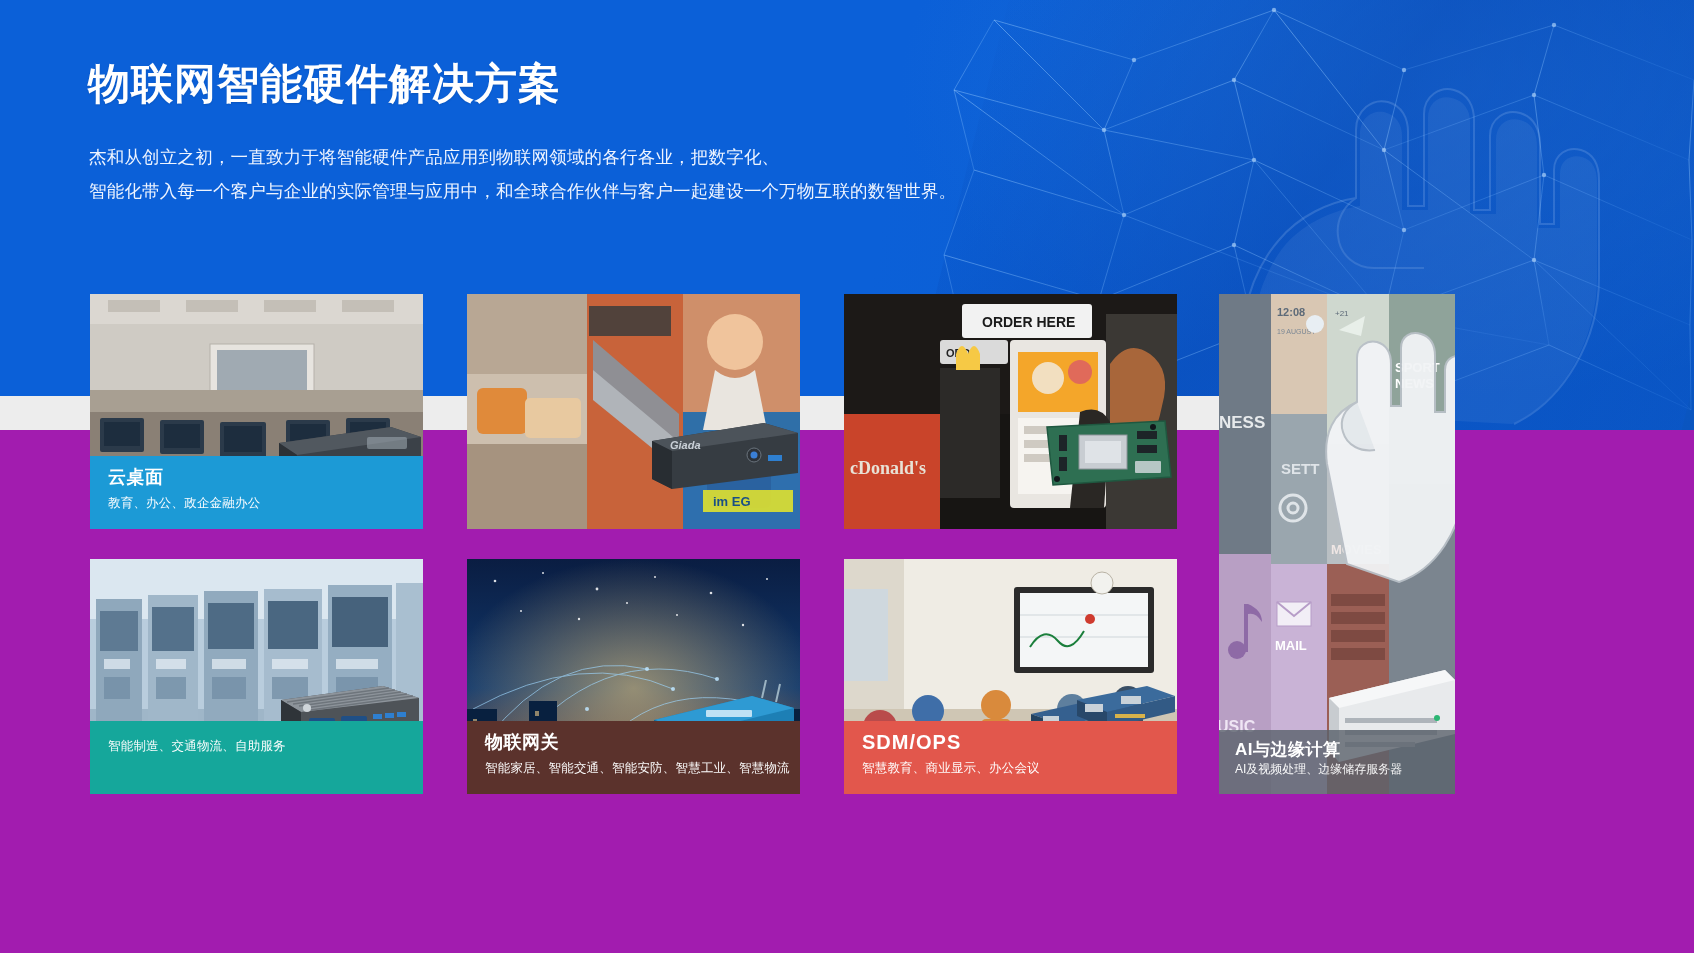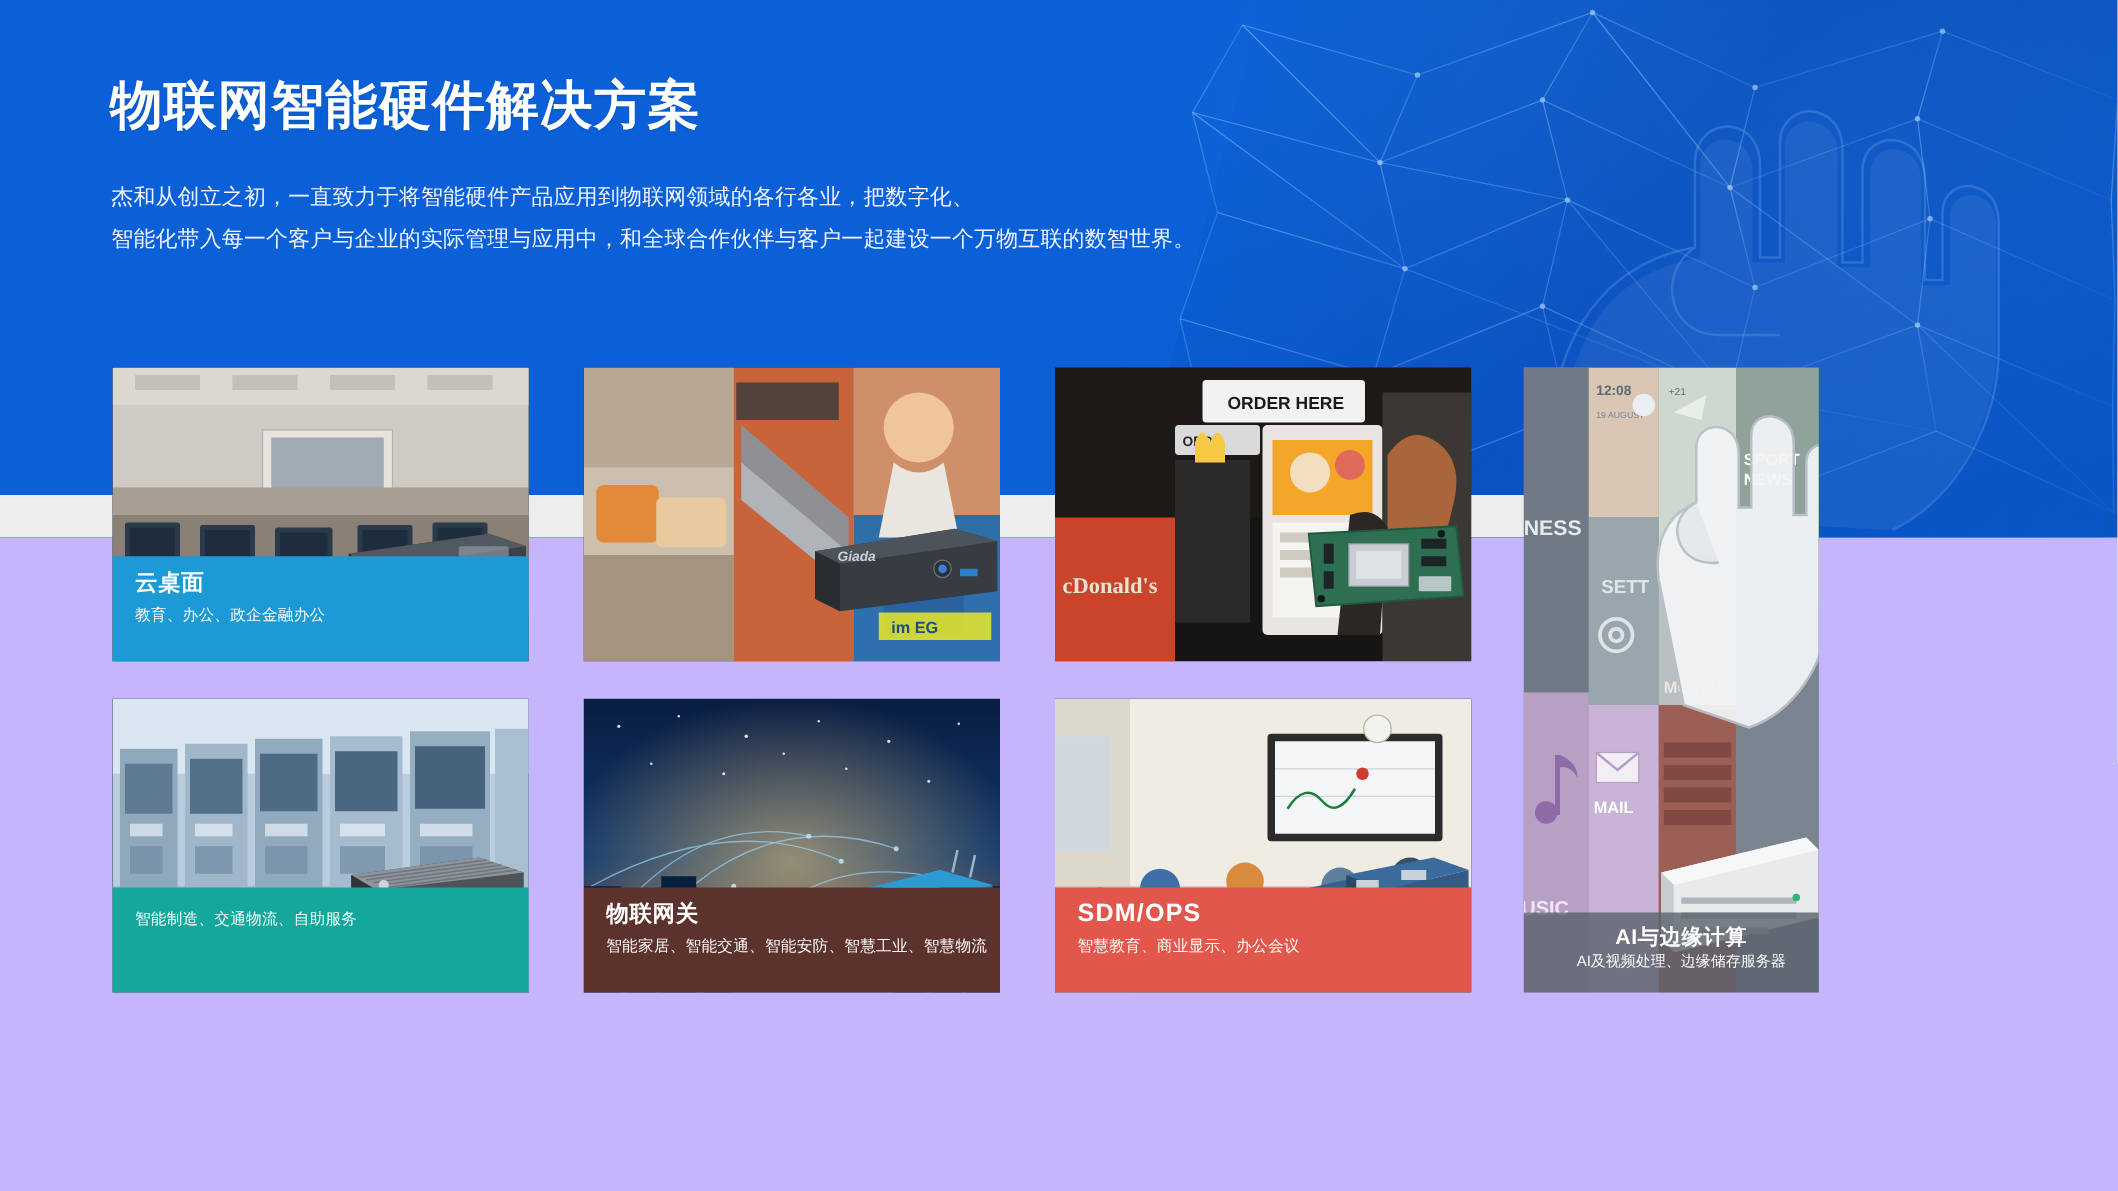--- a/index.html
+++ b/index.html
@@ -3,21 +3,21 @@
 <meta charset="utf-8">
 <style>
   * { box-sizing: border-box; margin: 0; padding: 0; }
   html, body {
     width: 1694px; height: 953px;
     font-family: "Liberation Sans", "DejaVu Sans", sans-serif;
     background: #ededed;
     overflow: hidden;
   }
 
-  .page { position: relative; width: 1694px; height: 953px; background: #c4b5fd; padding-left: 42px; }
+  .page { position: relative; width: 1694px; height: 953px; background: #a21caf; padding-left: 42px; }
 
   
   .hero {
     position: absolute; left: 0; top: 0; width: 1694px; height: 430px;
     background:
       radial-gradient(ellipse 900px 500px at 86% 20%, rgba(40,120,220,.55) 0%, rgba(11,94,215,0) 62%),
       linear-gradient(100deg, #0b60d8 0%, #0b60d8 52%, #0d5fd2 70%, #0a55c0 100%);
     overflow: hidden;
   }
   
@@ -53,21 +53,21 @@
     grid-template-rows: 235px 235px;
     column-gap: 44px; row-gap: 30px;
   }
 
   .card {
     position: relative; width: 333px; height: 235px; overflow: hidden;
     background: #243040;
   }
   .card-photo { position: absolute; inset: 0; width: 100%; height: 100%; }
   .card-band {
-    position: absolute; left: 0; bottom: 0; width: 100%; height: 84px;
+    position: absolute; left: 0; bottom: 0; width: 100%; height: 73px;
     padding: 10px 0 0 18px;
   }
   .card-title {
     font-size: 18px; font-weight: 700; color: #fff; line-height: 22px;
     letter-spacing: .5px;
   }
   .card-title.latin { font-size: 20px; letter-spacing: 1px; }
   .card-sub {
     margin-top: 7px; font-size: 12.5px; color: #fff; opacity: .97; line-height: 16px;
     letter-spacing: .2px;
@@ -586,19 +586,19 @@
         <path d="M110 404 L226 376 L236 386 L120 414 Z" fill="#f6f7f8"></path>
         <path d="M110 404 L120 414 L120 468 L110 456 Z" fill="#c8ccd0"></path>
         <g fill="#aeb4ba">
           <rect x="126" y="424" width="92" height="5"></rect>
             <rect x="126" y="436" width="92" height="5"></rect>
           <rect x="126" y="448" width="70" height="5"></rect>
         </g>
         <circle cx="218" cy="424" r="3" fill="#2bb673"></circle>
       </g>
     </svg>
-    <div class="tall-band" style="background: rgba(90, 98, 108, 0.8); text-align: center;">
+    <div class="tall-band" style="background: rgba(90, 98, 108, 0.8);">
       <div class="tall-title">AI与边缘计算</div>
       <div class="tall-sub">AI及视频处理、边缘储存服务器</div>
     </div>
   </div>
 
 </div>
 
 </body></html>

